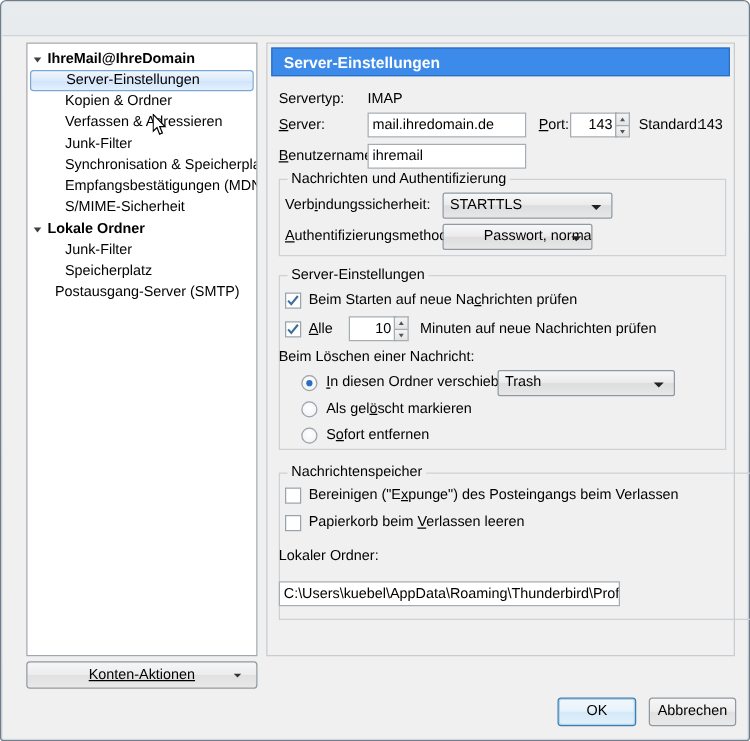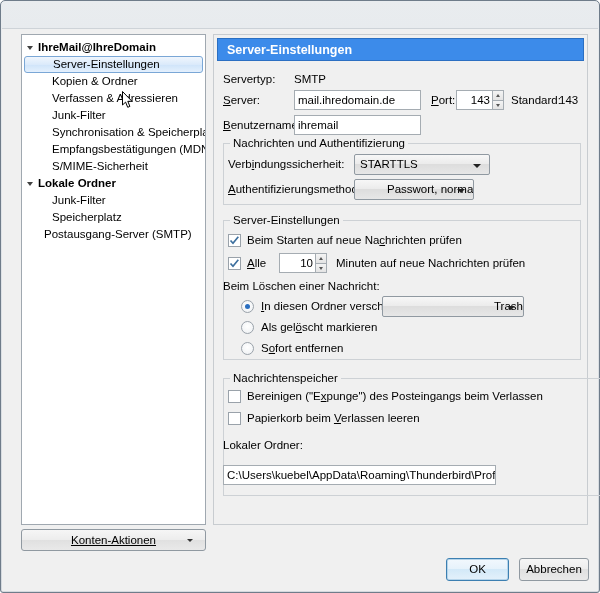--- a/index.html
+++ b/index.html
@@ -418,21 +418,21 @@
     <button class="btn" id="konten-aktionen">
       <span class="u">Konten-Aktionen</span>
       <span id="ka-arrow"></span>
     </button>
 
     <div id="content-panel">
 
       <div id="panel-header">Server-Einstellungen</div>
 
       <div class="lbl" style="left:9px; top:38px;">Servertyp:</div>
-      <div class="lbl" style="left:80px; top:38px;">SMTP</div>
+      <div class="lbl" style="left:80px; top:38px;">IMAP</div>
 
       <div class="lbl" style="left:9px; top:59px;">
         <span class="u">S</span><span>erver:</span>
       </div>
       <div class="textbox" style="left:80px; top:55px; width:127px;">mail.ihredomain.de</div>
 
       <div class="lbl" style="left:217px; top:59px;">
         <span class="u">P</span>ort:
       </div>
       <div class="spin-wrap" style="left:242px; top:55px; width:48px;">
@@ -507,21 +507,21 @@
       <div class="lbl" style="left:122px; top:222px;">Minuten auf neue Nachrichten prüfen</div>
 
       <div class="lbl" style="left:9px; top:245px;">Beim Löschen einer Nachricht:</div>
 
       <div class="radio sel" style="left:27px; top:265px;">
           <span class="dot"></span>
         </div>
       <div class="lbl" style="left:47px; top:265px;">
         <span class="u">I</span>n diesen Ordner verschieben:
       </div>
-      <div class="dropdown" style="left:168px; top:261px; width:142px;text-align:right;">
+      <div class="dropdown" style="left:184px; top:261px; width:142px;">
         <span>Trash</span>
         <span class="dd-arrow"></span>
       </div>
 
       <div class="radio" style="left:27px; top:286px;"></div>
       <div class="lbl" style="left:47px; top:286px;">
         Als gel<span class="u">ö</span>scht markieren
       </div>
 
       <div class="radio" style="left:27px; top:307px;"></div>

